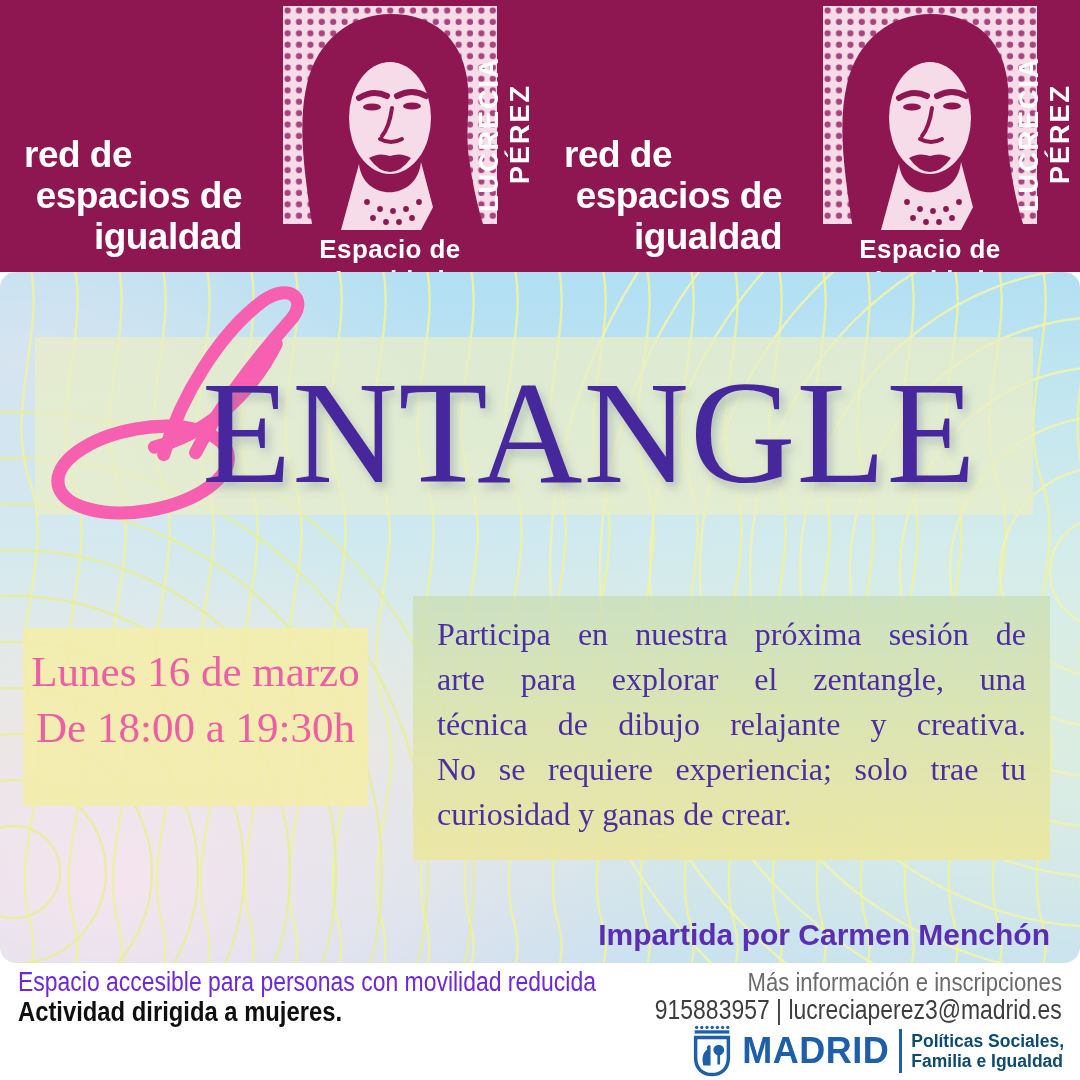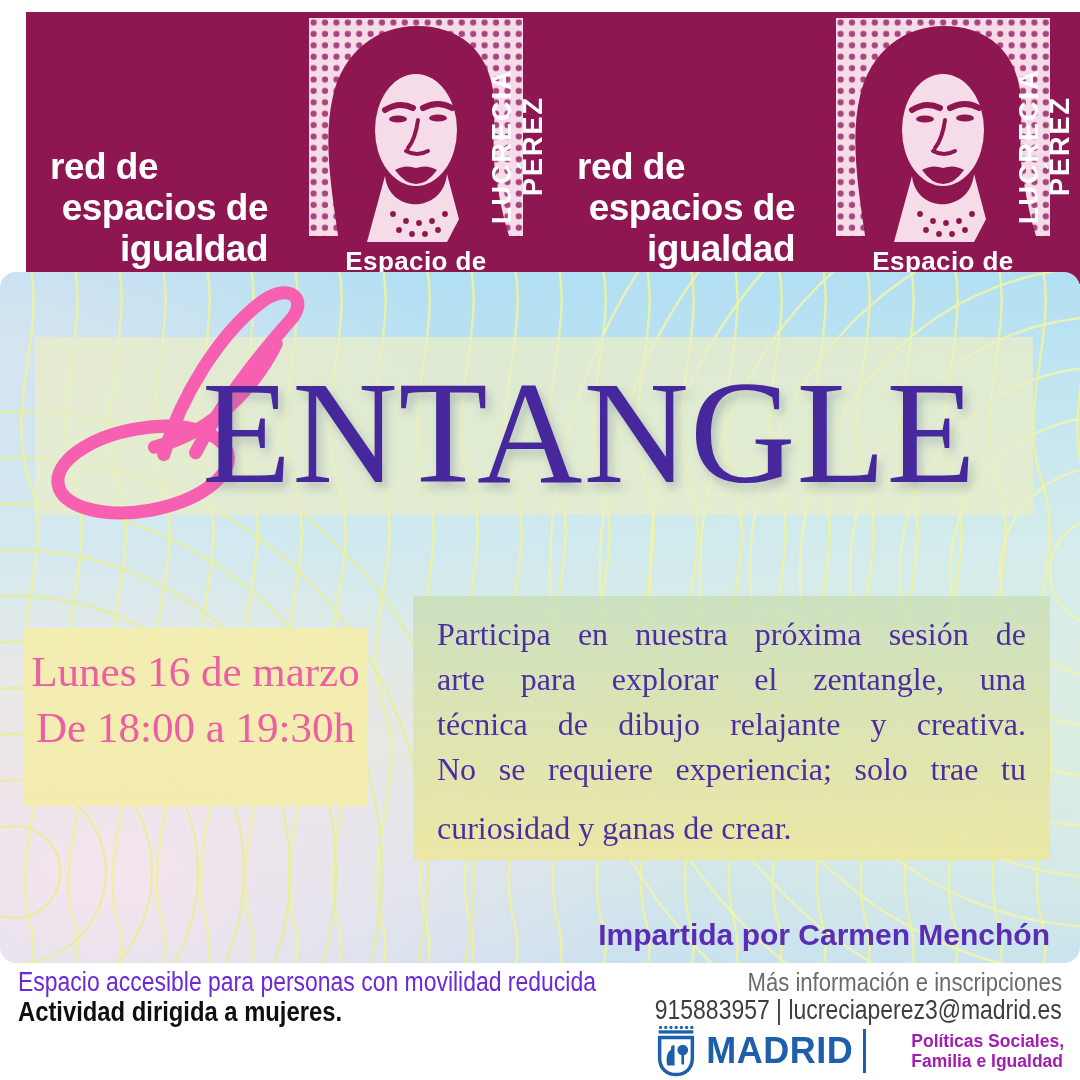--- a/index.html
+++ b/index.html
@@ -3,21 +3,21 @@
 <meta charset="utf-8">
 <style>
   * { margin:0; padding:0; box-sizing:border-box; }
   html,body { background:#222; }
   .poster{
     position:relative; width:1080px; height:1080px; overflow:hidden;
     background:#fff; font-family:"Liberation Sans", sans-serif;
     margin:0 auto;
   }
   
-  .banner{ position:absolute; top:12px; left:0; width:1080px; height:272px; display:flex;padding-left:26px; }
+  .banner{ position:absolute; top:0; left:0; width:1080px; height:272px; display:flex; }
   .banner-half{ position:relative; width:540px; height:272px; background:#8e1751; overflow:hidden; }
   .net-logo{ position:absolute; left:24px; top:134px; width:218px; color:#fff;
              font-weight:bold; font-size:37px; line-height:41px; letter-spacing:-0.5px; }
   .net-logo .l1{ text-align:left; }
   .net-logo .l2, .net-logo .l3{ text-align:right; }
   .portrait{ position:absolute; left:283px; top:6px; width:214px; height:224px; }
   .portrait-caption{ position:absolute; left:277px; top:234px; width:226px; text-align:center;
                      color:#fff; font-weight:bold; font-size:26px; letter-spacing:0.4px; }
   .vname{ position:absolute; top:10px; bottom:14px; right:4px;
           writing-mode:vertical-rl; transform:rotate(180deg);
@@ -40,37 +40,37 @@
                font-size:146px; line-height:1; color:#46289c; letter-spacing:1px;
                text-shadow:4px 6px 10px rgba(110,125,150,0.4); }
   .date-panel{ position:absolute; left:23px; top:356px; width:345px; height:178px;
                background:rgba(243,237,172,0.93); padding-top:16px; text-align:center; }
   .date-line{ font-family:"Liberation Serif", serif; color:#ec5fa5; font-size:43px; line-height:56px; }
   .desc-panel{ position:absolute; left:413px; top:324px; width:637px; height:264px;
                background:linear-gradient(180deg, rgba(202,223,186,0.85), rgba(236,231,160,0.92));
                padding:16px 24px 0 24px; }
   .desc-line{ font-family:"Liberation Serif", serif; color:#4c2da3; font-size:32px; line-height:45px;
               white-space:nowrap; text-align:justify; text-align-last:justify; }
-  .desc-line.last{ text-align-last:left;margin-top:14px; }
+  .desc-line.last{ text-align-last:left; }
   .facilitator{ position:absolute; right:30px; top:646px; color:#5b2db5;
                 font-weight:bold; font-size:30px; }
   
   .footer{ position:absolute; top:963px; left:0; width:1080px; height:117px; background:#ffffff; }
   .cond-l{ transform:scaleX(0.85); transform-origin:left center; display:inline-block; white-space:nowrap; }
   .cond-r{ transform:scaleX(0.85); transform-origin:right center; display:inline-block; white-space:nowrap; }
   .f-acc{ position:absolute; left:18px; top:4px;  font-size:27px; color:#6d28d9; }
   .f-aud{ position:absolute; left:18px; top:33px; font-size:28px; color:#0f0f0f; font-weight:bold; }
   .f-web{ position:absolute; left:18px; top:76px; font-size:30px; color:#2a7ca4; font-weight:bold; }
   .f-info{ position:absolute; right:18px; top:4px; font-size:26px; color:#6b6b6b; }
   .f-contact{ position:absolute; right:18px; top:32px; font-size:27px; color:#3d3d3d; font-weight:normal; }
   .city-logo{ position:absolute; right:16px; top:62px; display:flex; align-items:center; }
   .crest{ width:42px; height:52px; }
   .m-word{ color:#1e5fa9; font-weight:bold; font-size:36px; letter-spacing:0.5px; margin-left:9px; }
   .m-div{ width:3px; height:44px; background:#1e5fa9; margin:0 9px 0 10px; }
-  .m-dept{ color:#a21caf; font-weight:bold; font-size:17.5px; line-height:20px;margin-left:36px; }
+  .m-dept{ color:#0c4a6e; font-weight:bold; font-size:17.5px; line-height:20px; }
 </style>
 </head>
 <body>
 
 <div class="poster">
 
   <div class="banner">
 
     <div class="banner-half">
       <div class="net-logo">

